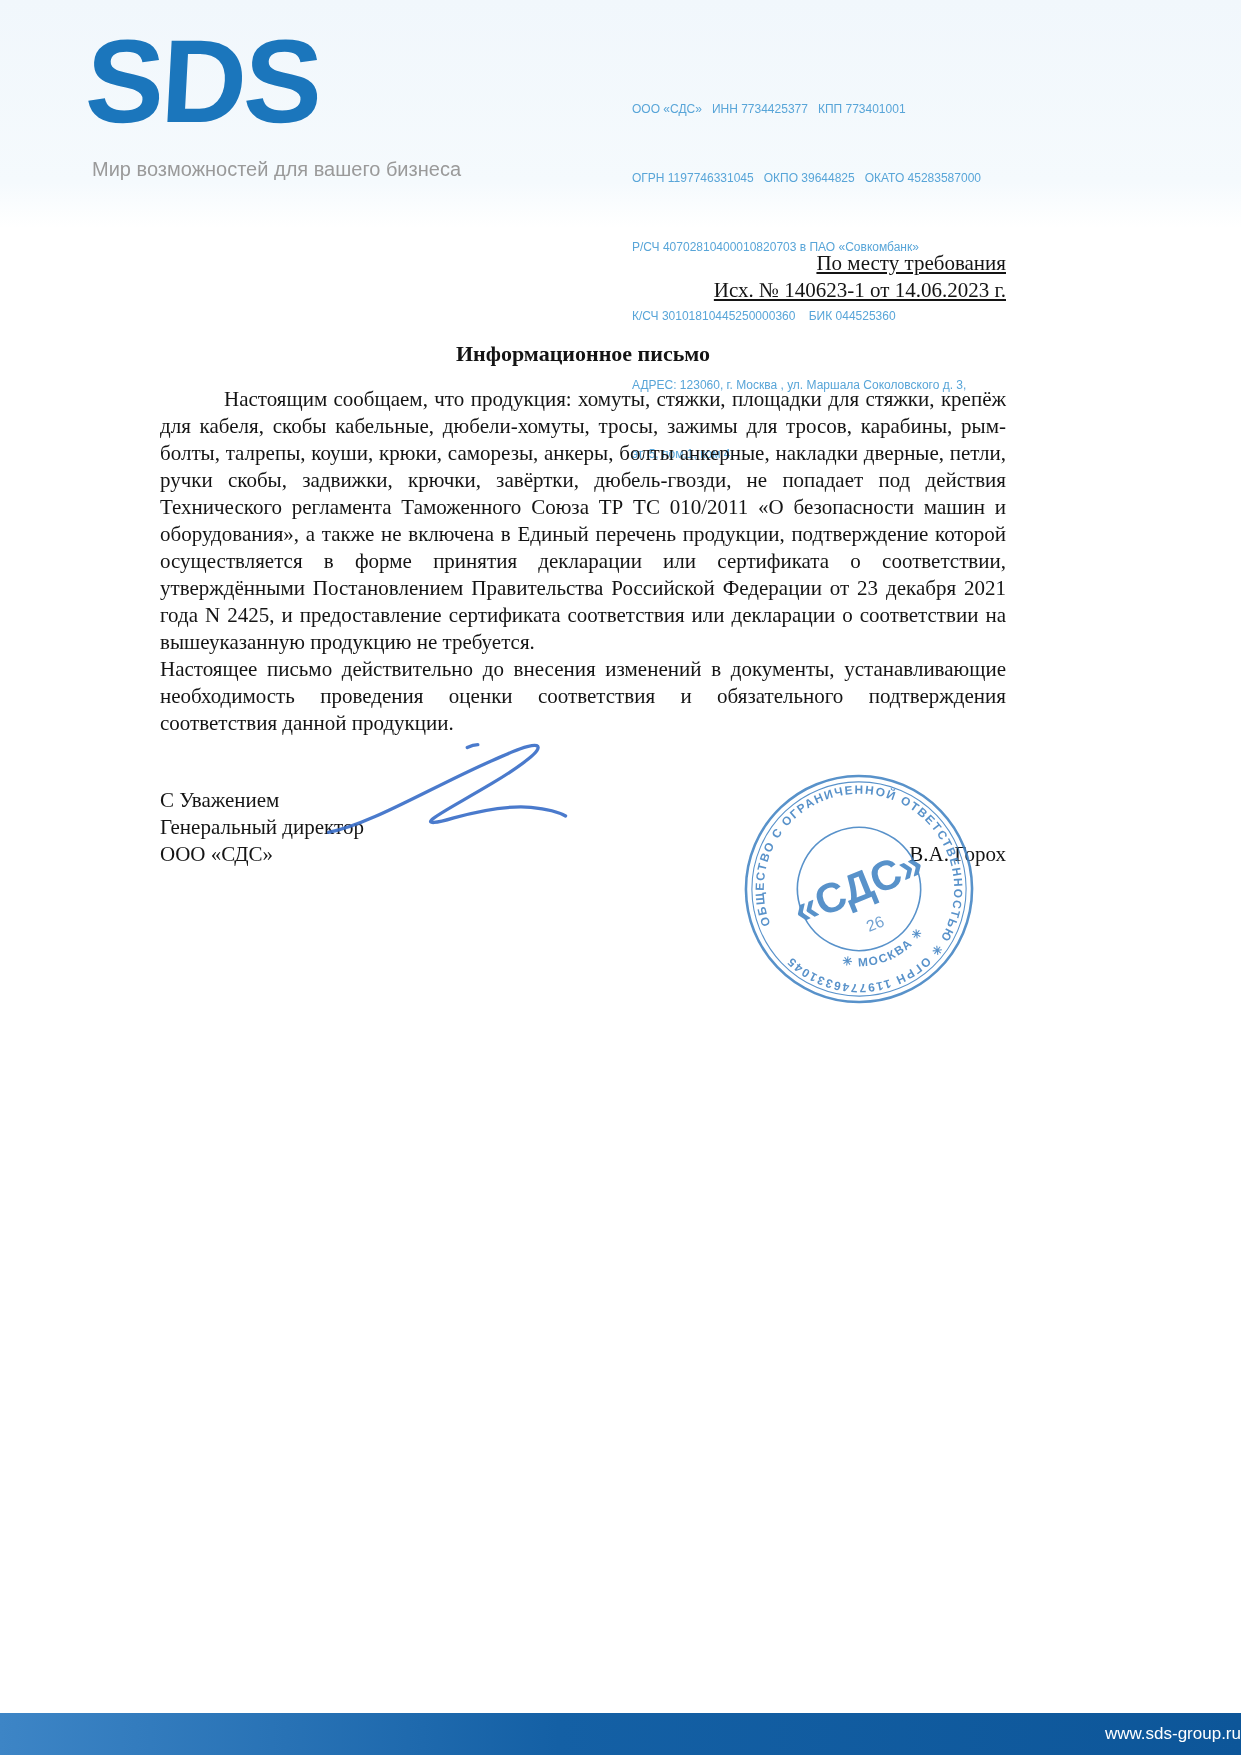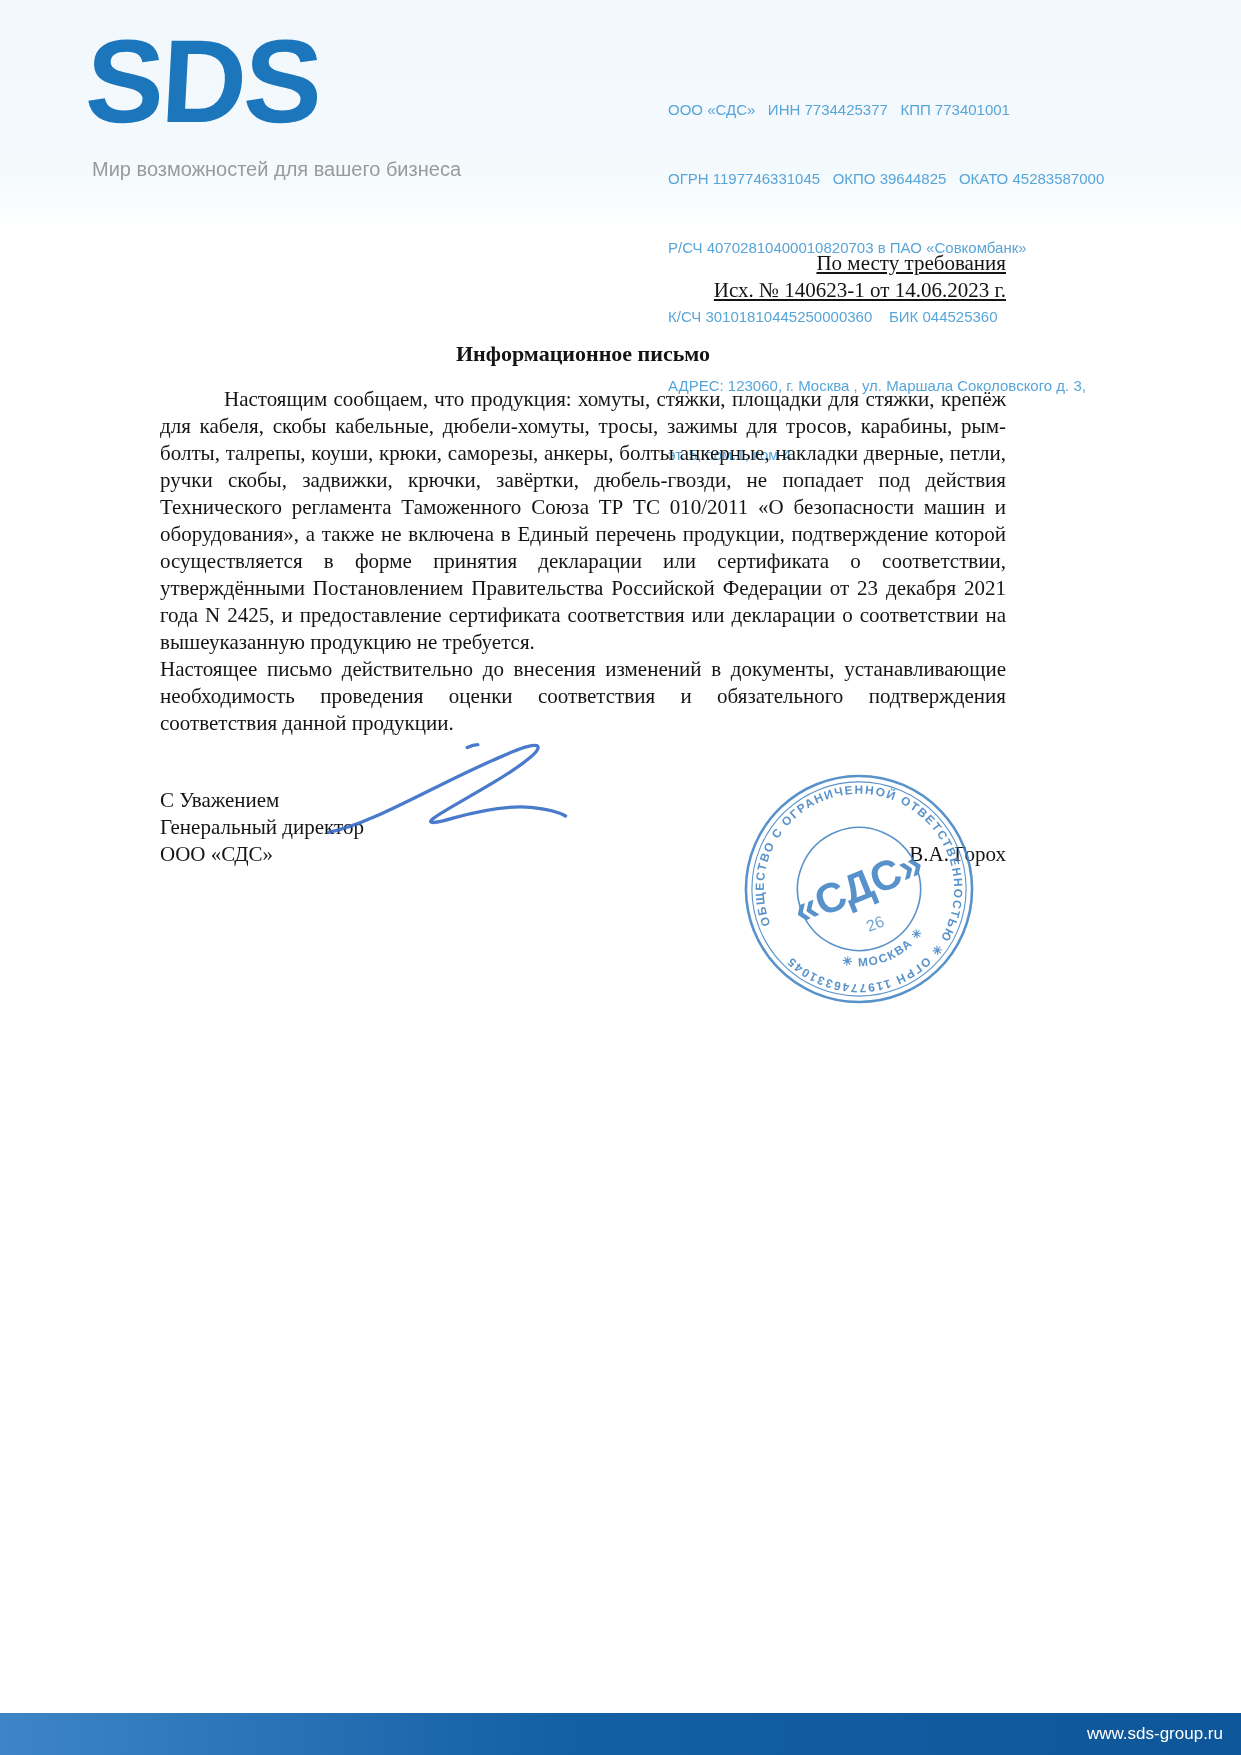--- a/index.html
+++ b/index.html
@@ -15,22 +15,22 @@
   .logo-text{
     position:absolute;left:86px;top:22px;
     font-family:"Liberation Sans",sans-serif;font-weight:800;font-size:118px;line-height:1;
     color:#1b76bc;letter-spacing:-3px;transform:skewX(-3deg);
   }
   .tagline{
     position:absolute;left:92px;top:158px;
     font-family:"Liberation Sans",sans-serif;font-size:20px;color:#9a9a9a;
   }
   .company-details{
-    position:absolute;left:668px;top:52px;
-    font-family:"Liberation Sans",sans-serif;font-size:15px;line-height:23px;
+    position:absolute;left:632px;top:52px;
+    font-family:"Liberation Sans",sans-serif;font-size:12px;line-height:23px;
     color:#58a5d8;white-space:pre-wrap;
   }
   
   .content{
     position:absolute;left:160px;top:250px;width:846px;
     font-size:21px;line-height:27px;
   }
   .recipient{text-align:right;margin:0 0 36px 0;}
   .recipient div{line-height:27px;text-decoration:underline;}
   .letter-title{font-size:22px;font-weight:700;text-align:center;margin:0 0 19px 0;}
@@ -52,21 +52,21 @@
   .stamp .ring-mid{stroke-width:1.1;}
   .stamp .ring-inner{stroke-width:1.6;}
   .stamp text{fill:#3c7fc1;font-family:"Liberation Sans",sans-serif;}
   .stamp .arc-text{font-size:12px;letter-spacing:1.6px;font-weight:700;}
   .stamp .center-text{font-size:42px;font-weight:700;}
   .stamp .stamp-number{font-size:16px;opacity:.85;}
   
   .footer-bar{
     position:absolute;left:0;bottom:0;width:100%;height:42px;box-sizing:border-box;
     background:linear-gradient(90deg,#3d85c6 0%,#1460a5 45%,#0d5699 100%);
-    display:flex;align-items:center;justify-content:flex-end;padding-right:18px;
+    display:flex;align-items:center;justify-content:flex-end;
     font-family:"Liberation Sans",sans-serif;font-size:17px;color:#ffffff;
   }
 </style>
 </head>
 <body>
 
 <div class="page">
 
   <header class="letterhead">
     <div class="logo-text">SDS</div>

